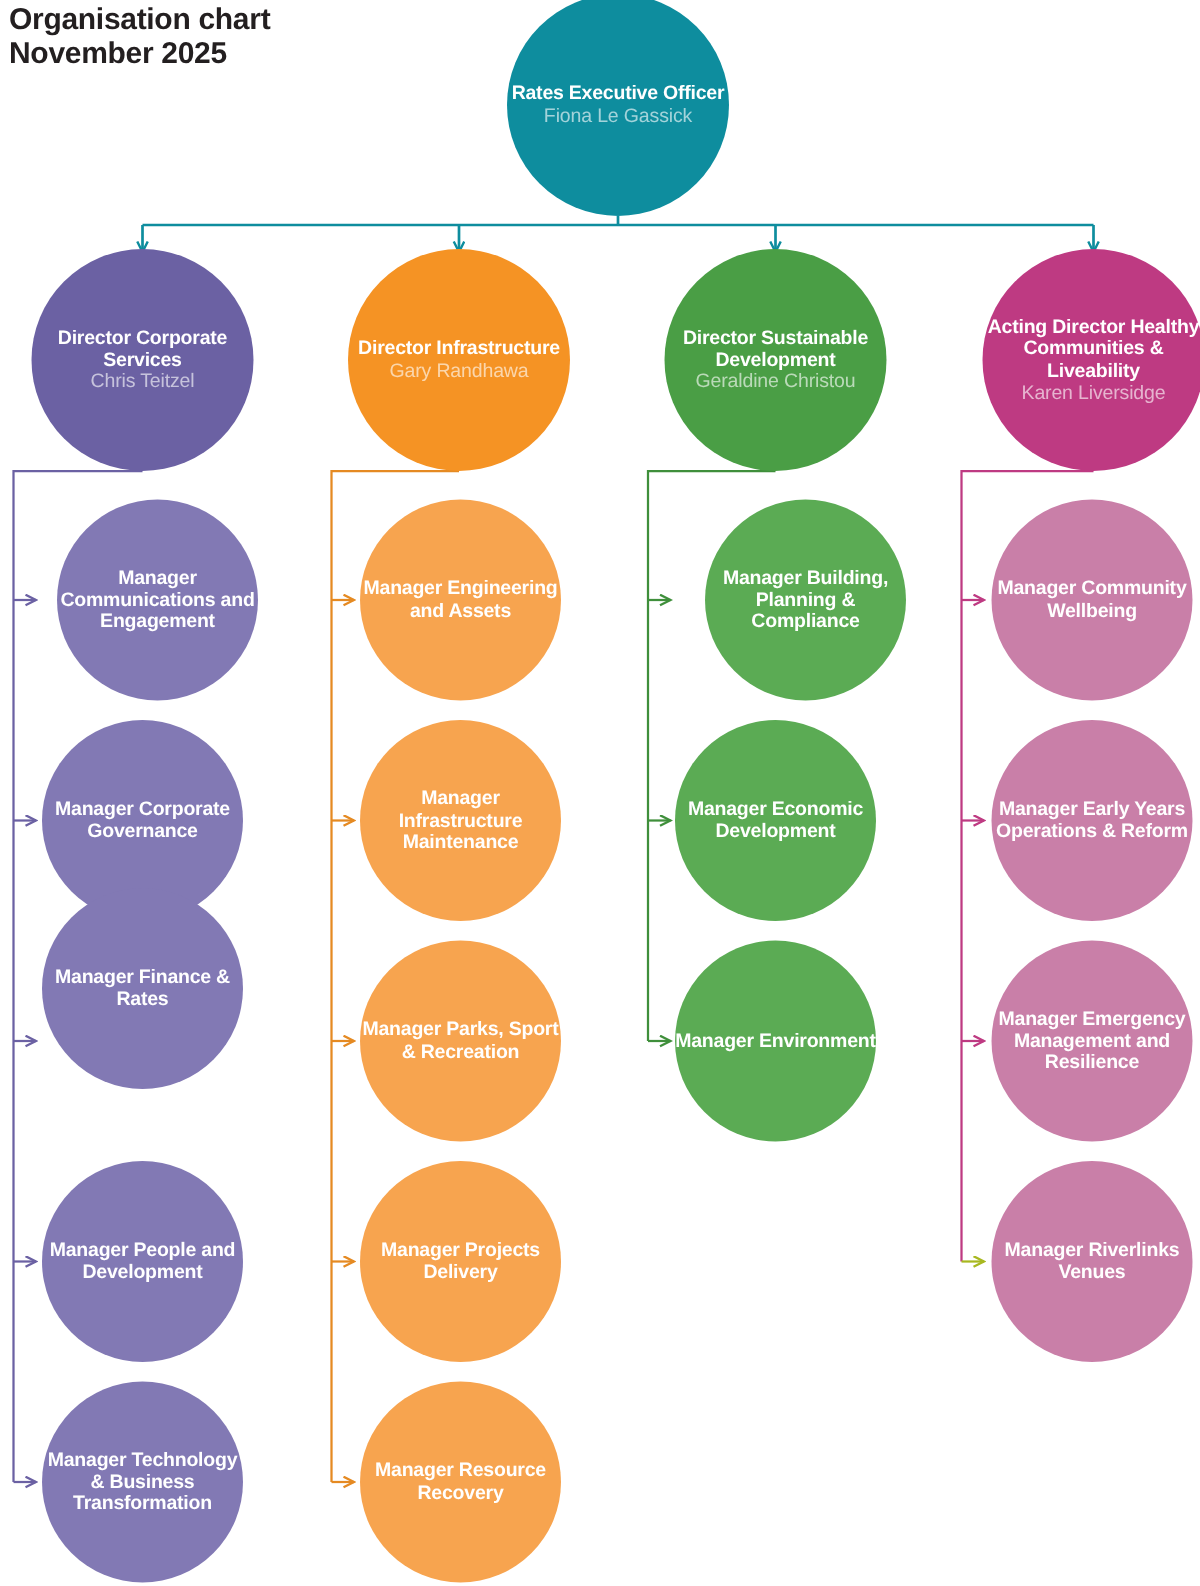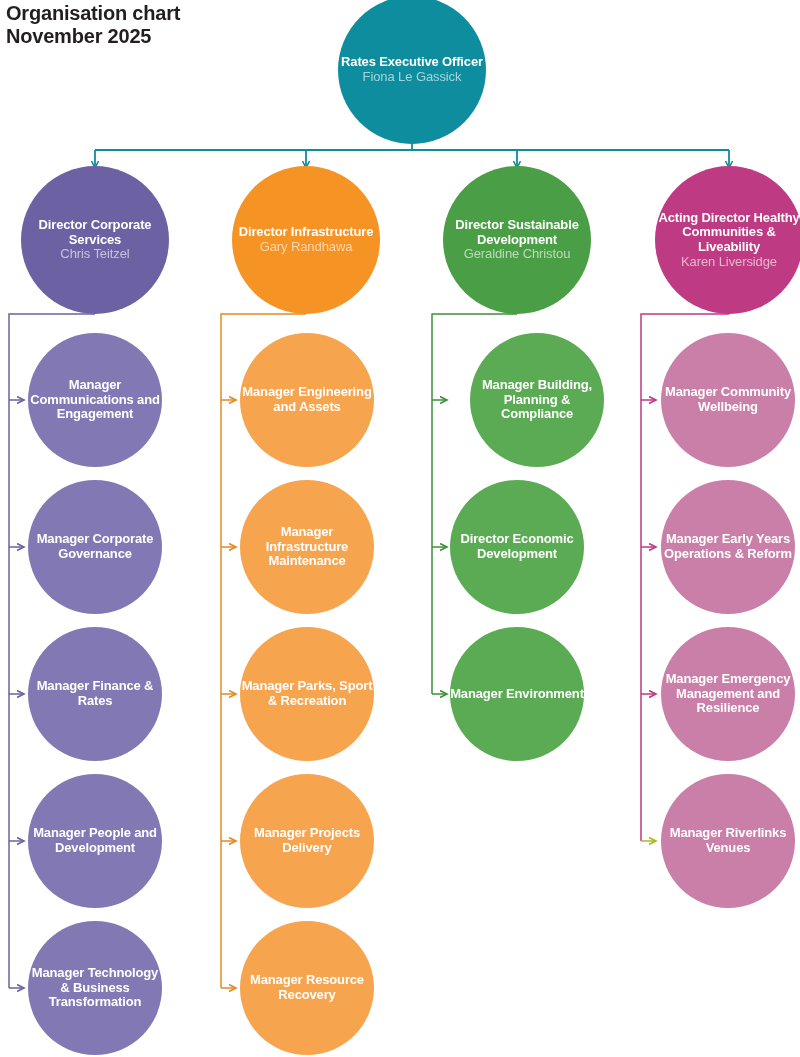--- a/index.html
+++ b/index.html
@@ -141,27 +141,27 @@
 
   <div class="node ceo">
     <div class="role">Rates Executive Officer</div>
     <div class="person">Fiona Le Gassick</div>
   </div>
 
   <div class="node director c1-dir" style="left:21px;top:166px;">
     <div class="role">Director Corporate Services</div>
     <div class="person">Chris Teitzel</div>
   </div>
-  <div class="node manager c1-mgr" style="left:28px;top:333px;">
+  <div class="node manager c1-mgr" style="left:38px;top:333px;">
     <div class="role">Manager Communications and Engagement</div>
   </div>
   <div class="node manager c1-mgr" style="left:28px;top:480px;">
     <div class="role">Manager Corporate Governance</div>
   </div>
-  <div class="node manager c1-mgr" style="left:28px;top:627px;">
+  <div class="node manager c1-mgr" style="left:28px;top:592px;">
     <div class="role">Manager Finance &amp; Rates</div>
   </div>
   <div class="node manager c1-mgr" style="left:28px;top:774px;">
     <div class="role">Manager People and Development</div>
   </div>
   <div class="node manager c1-mgr" style="left:28px;top:921px;">
     <div class="role">Manager Technology &amp; Business Transformation</div>
   </div>
 
   <div class="node director c2-dir" style="left:232px;top:166px;">
@@ -185,21 +185,21 @@
   </div>
 
   <div class="node director c3-dir" style="left:443px;top:166px;">
     <div class="role">Director Sustainable Development</div>
     <div class="person">Geraldine Christou</div>
   </div>
   <div class="node manager c3-mgr" style="left:470px;top:333px;">
     <div class="role">Manager Building, Planning &amp; Compliance</div>
   </div>
   <div class="node manager c3-mgr" style="left:450px;top:480px;">
-    <div class="role">Director Economic Development</div>
+    <div class="role">Manager Economic Development</div>
   </div>
   <div class="node manager c3-mgr" style="left:450px;top:627px;">
     <div class="role">Manager Environment</div>
   </div>
 
   <div class="node director c4-dir" style="left:655px;top:166px;">
     <div class="role">Acting Director Healthy Communities &amp; Liveability</div>
     <div class="person">Karen Liversidge</div>
   </div>
   <div class="node manager c4-mgr" style="left:661px;top:333px;">

